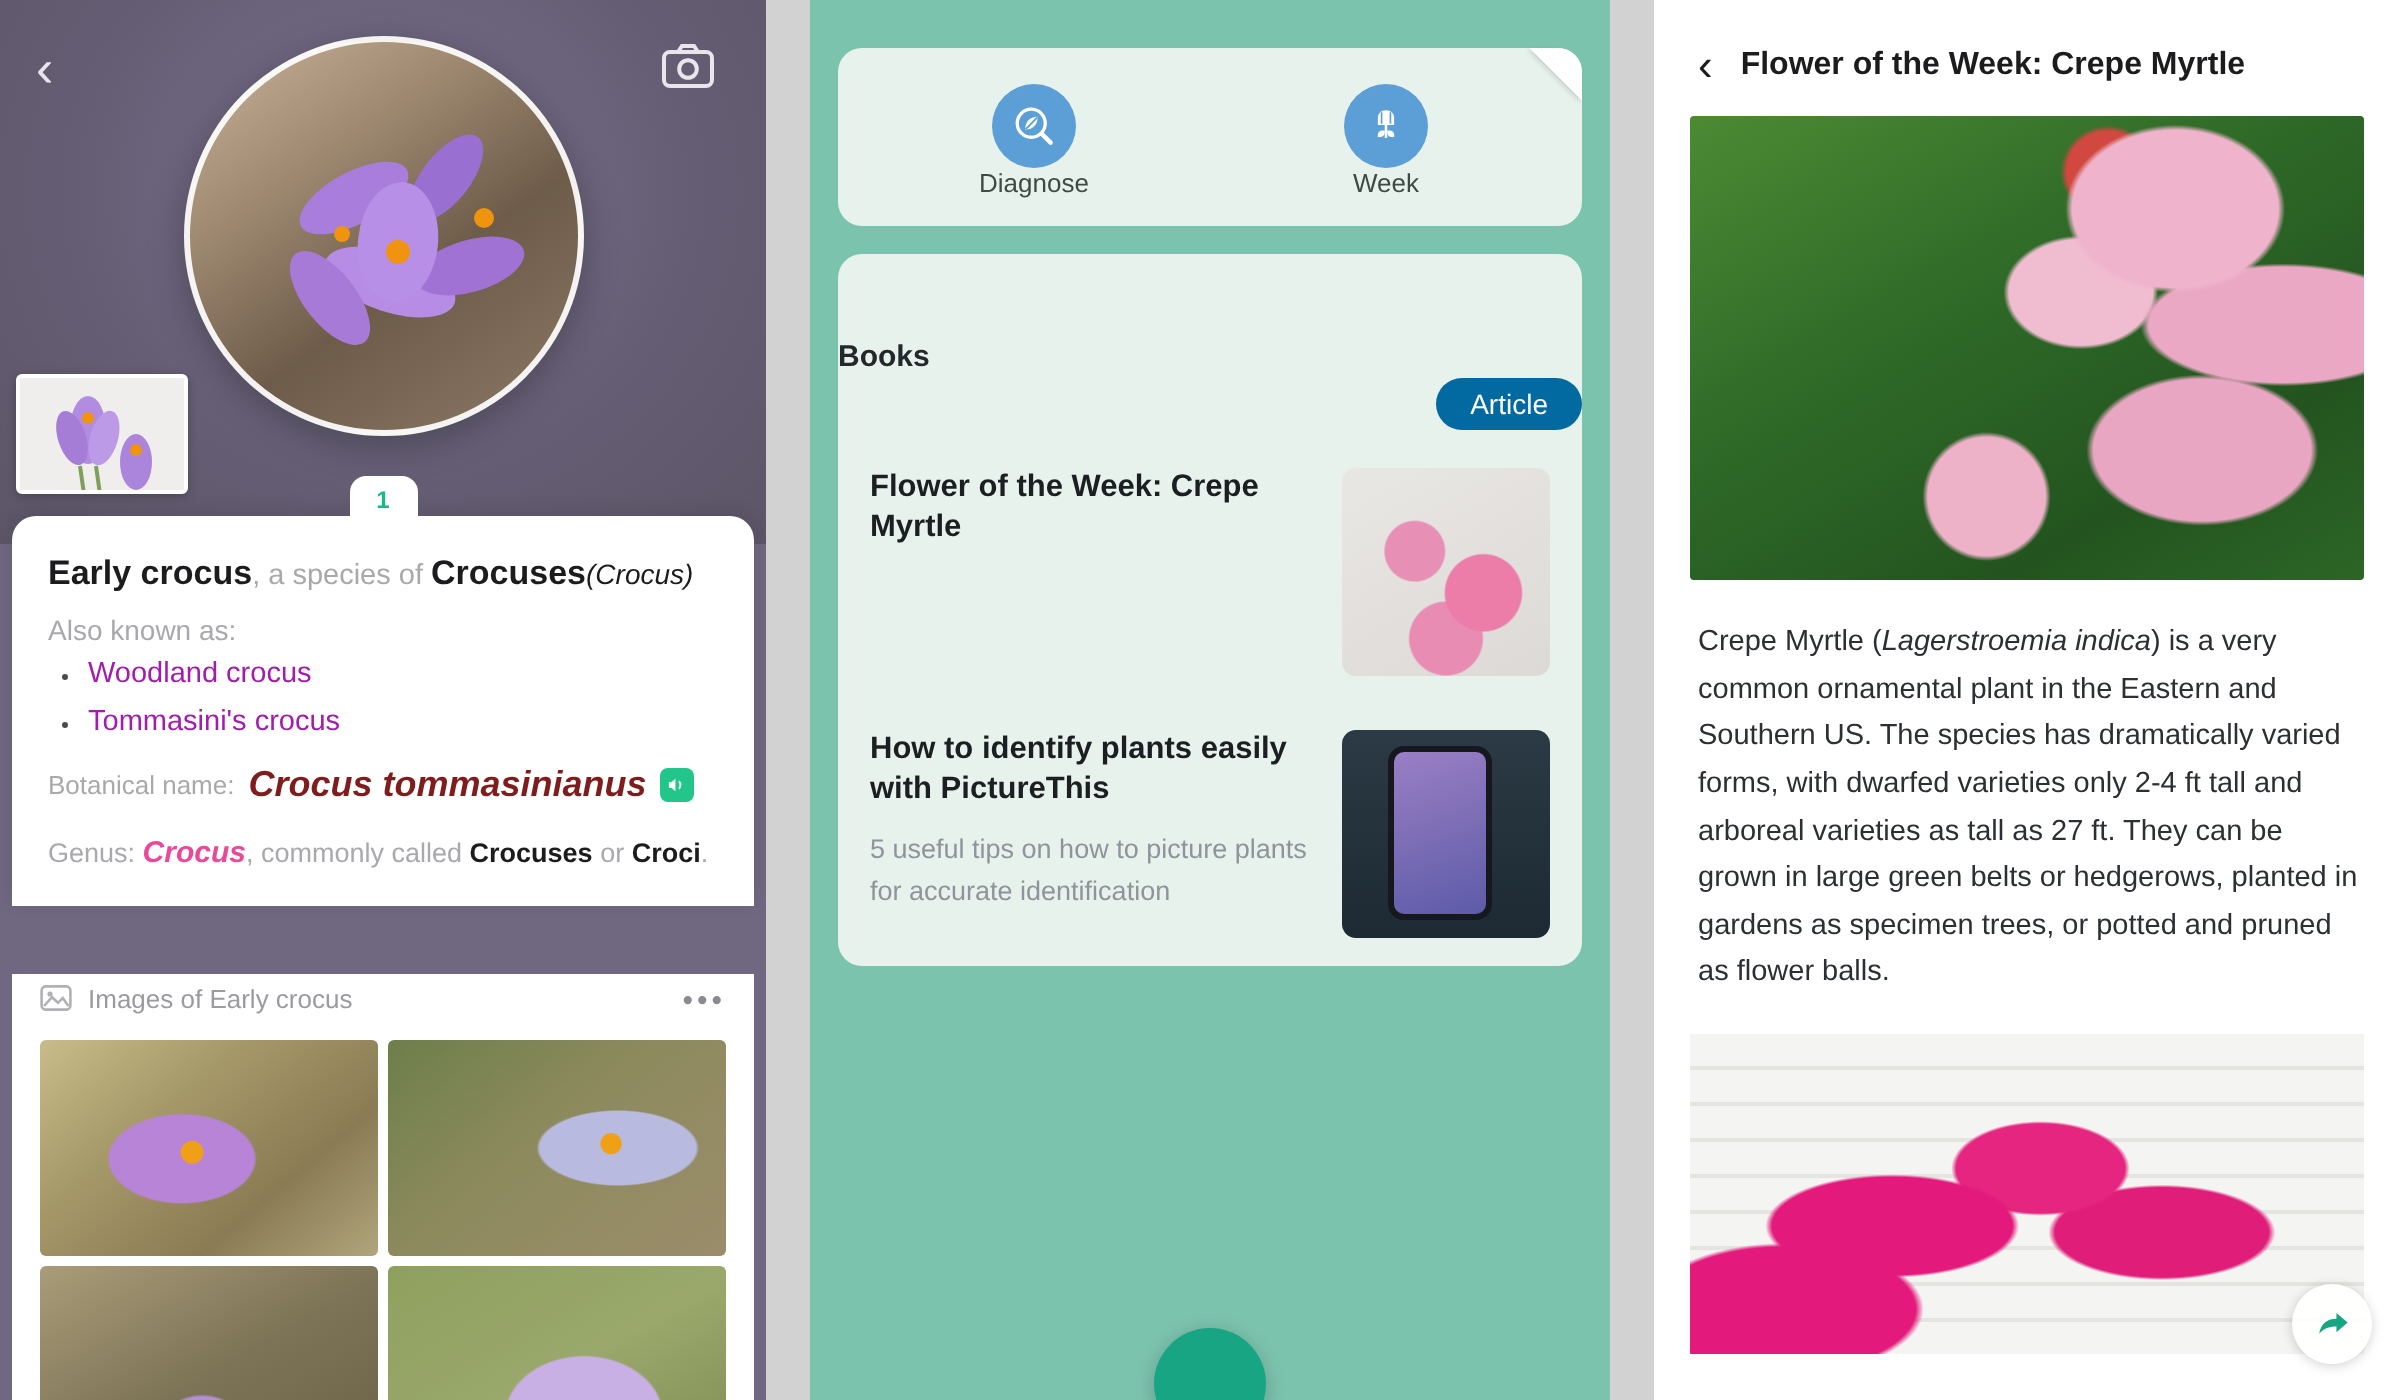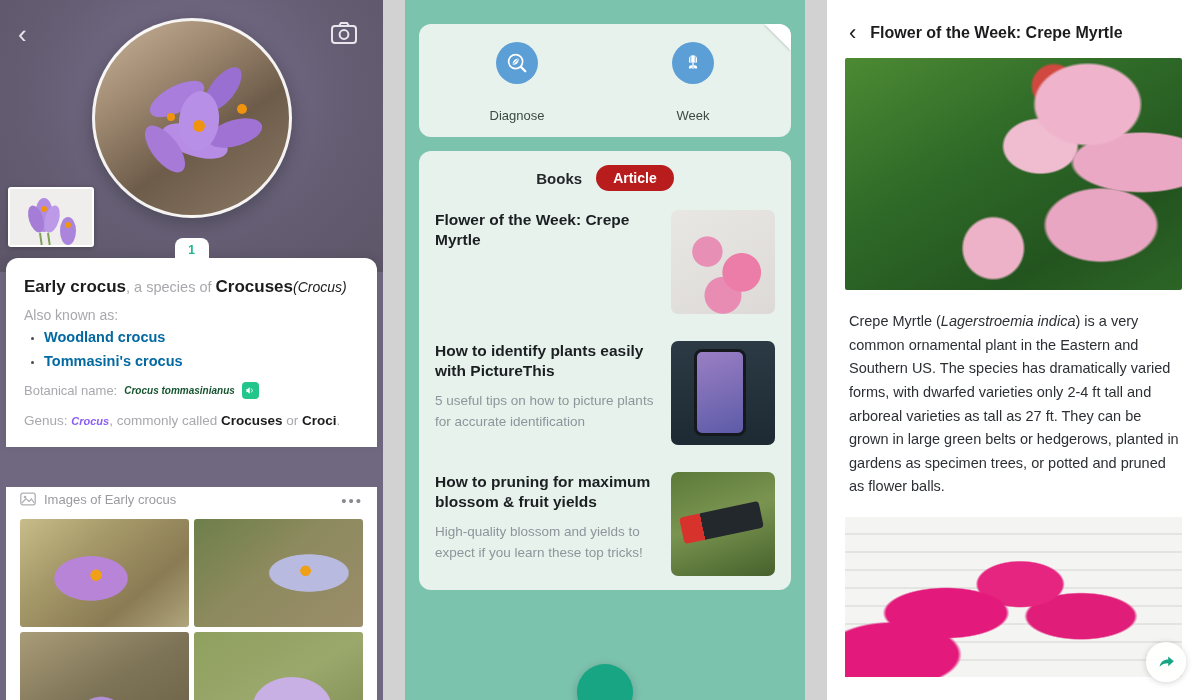--- a/index.html
+++ b/index.html
@@ -57,33 +57,33 @@
     background:#ffffff; border-radius:12px 12px 0 0;
     padding:18px 18px 14px 18px; z-index:3;
     box-shadow:0 -2px 10px rgba(0,0,0,.10);
   }
   .title-line { font-size:17px; color:#1c1c1e; line-height:1.3; margin-bottom:9px; }
   .title-line b { font-weight:700; }
   .title-line .muted { color:#a8a8ad; font-weight:400; font-size:14.5px; }
   .title-line .sci { font-style:italic; font-size:14px; color:#1c1c1e; }
   .aka { font-size:14px; color:#a8a8ad; margin-bottom:3px; }
   .aka-list { list-style:none; margin:0 0 8px 6px; }
-  .aka-list li { font-size:14.5px; color:#0369a1; line-height:1.65; position:relative; padding-left:14px;font-weight:bold; }
+  .aka-list li { font-size:14.5px; color:#a21caf; line-height:1.65; position:relative; padding-left:14px; }
   .aka-list li::before {
     content:""; position:absolute; left:1px; top:11px;
     width:3px; height:3px; border-radius:50%; background:#4a4a4f;
   }
   .bot { font-size:13px; color:#a8a8ad; margin-bottom:11px; display:flex; align-items:center; gap:7px; }
-  .bot .val { font-style:italic; font-weight:700; color:#14532d; font-size:10px; }
+  .bot .val { font-style:italic; font-weight:700; color:#7f1d1d; font-size:18px; }
   .spk {
     width:17px; height:17px; border-radius:4px; background:#22c58a;
     display:inline-flex; align-items:center; justify-content:center; cursor:pointer;
   }
   .genus { font-size:13.5px; color:#a8a8ad; line-height:1.7; }
-  .genus .g { font-style:italic; font-weight:700; color:#8b5cf6; font-size:11px; }
+  .genus .g { font-style:italic; font-weight:700; color:#ec4899; font-size:15px; }
   .genus b { color:#1c1c1e; font-weight:700; font-size:13.5px; }
 
   .images-sec { position:absolute; left:6px; right:6px; top:487px; background:#fff; padding:0 14px; z-index:3; }
   .images-hdr { display:flex; align-items:flex-start; gap:8px; padding:5px 0 9px 0; }
   .images-hdr .lbl { font-size:13px; color:#9a9aa0; flex:1; }
   .dots { letter-spacing:2px; color:#8a8a90; font-size:15px; cursor:pointer; }
   .img-grid { display:grid; grid-template-columns:1fr 1fr; gap:5px; }
   .img-cell { height:108px; border-radius:3px; overflow:hidden; position:relative; cursor:pointer; }
 
   
@@ -110,32 +110,32 @@
     margin:0 14px 14px 14px; position:relative;
   }
   .m-card-1 { margin-top:14px; padding:18px 10px 14px 10px; }
   .fold {
     position:absolute; right:0; top:0; width:26px; height:26px;
     background:linear-gradient(225deg,#ffffff 0 50%, transparent 50%);
     border-radius:0 12px 0 0;
     filter:drop-shadow(-1px 1px 1px rgba(0,0,0,.12));
   }
   .quick-row { display:flex; justify-content:space-around; align-items:flex-start; }
-  .quick { display:flex; flex-direction:column; align-items:center; gap:24px; cursor:pointer; width:74px; }
+  .quick { display:flex; flex-direction:column; align-items:center; gap:0; cursor:pointer; width:74px; }
   .quick .bub {
     width:42px; height:42px; border-radius:50%; background:#5c9fd6;
     display:flex; align-items:center; justify-content:center;
   }
   .quick .qlbl { font-size:13px; color:#3d4a45; }
 
-  .tabs-row { display:flex; justify-content:center; align-items:center; gap:14px; padding:14px 0 6px 0; }
+  .tabs-row { display:flex; justify-content:space-between; align-items:center; gap:14px; padding:14px 0 6px 0; }
   .tab-books { font-size:15px; font-weight:700; color:#25282b; cursor:pointer; }
   .tab-article {
-    font-size:14px; font-weight:700; color:#ffffff; background:#b91c1c;
-    padding:5px 17px; border-radius:14px; cursor:pointer;
+    font-size:14px; font-weight:400; color:#ffffff; background:#0369a1;
+    padding:5px 17px; border-radius:14px; cursor:pointer;margin-top:48px;
   }
 
   .art {
     padding:12px 16px 14px 16px; display:flex; gap:12px; cursor:pointer;
     border-top:1px solid rgba(0,0,0,0);
   }
   .art-txt { flex:1; min-width:0; }
   .art-h { font-size:15.5px; font-weight:700; color:#1c1f22; line-height:1.28; margin-bottom:10px; }
   .art-p { font-size:13.5px; color:#8d959a; line-height:1.55; }
   .art-img { width:104px; height:104px; border-radius:7px; flex:none; align-self:flex-end; overflow:hidden; }
@@ -346,27 +346,20 @@
     </div>
 
     <div class="art">
       <div class="art-txt">
         <div class="art-h">How to identify plants easily with PictureThis</div>
         <div class="art-p">5 useful tips on how to picture plants for accurate identification</div>
       </div>
       <div class="art-img ai2"></div>
     </div>
 
-    <div class="art">
-      <div class="art-txt">
-        <div class="art-h">How to pruning for maximum blossom &amp; fruit yields</div>
-        <div class="art-p">High-quality blossom and yields to expect if you learn these top tricks!</div>
-      </div>
-      <div class="art-img ai3"></div>
-    </div>
   </div>
 
   <div class="fab-mid"></div>
 </div>
 
 <div class="gap"></div>
 
 <div class="panel panel-right">
   <div class="r-status"></div>
 

